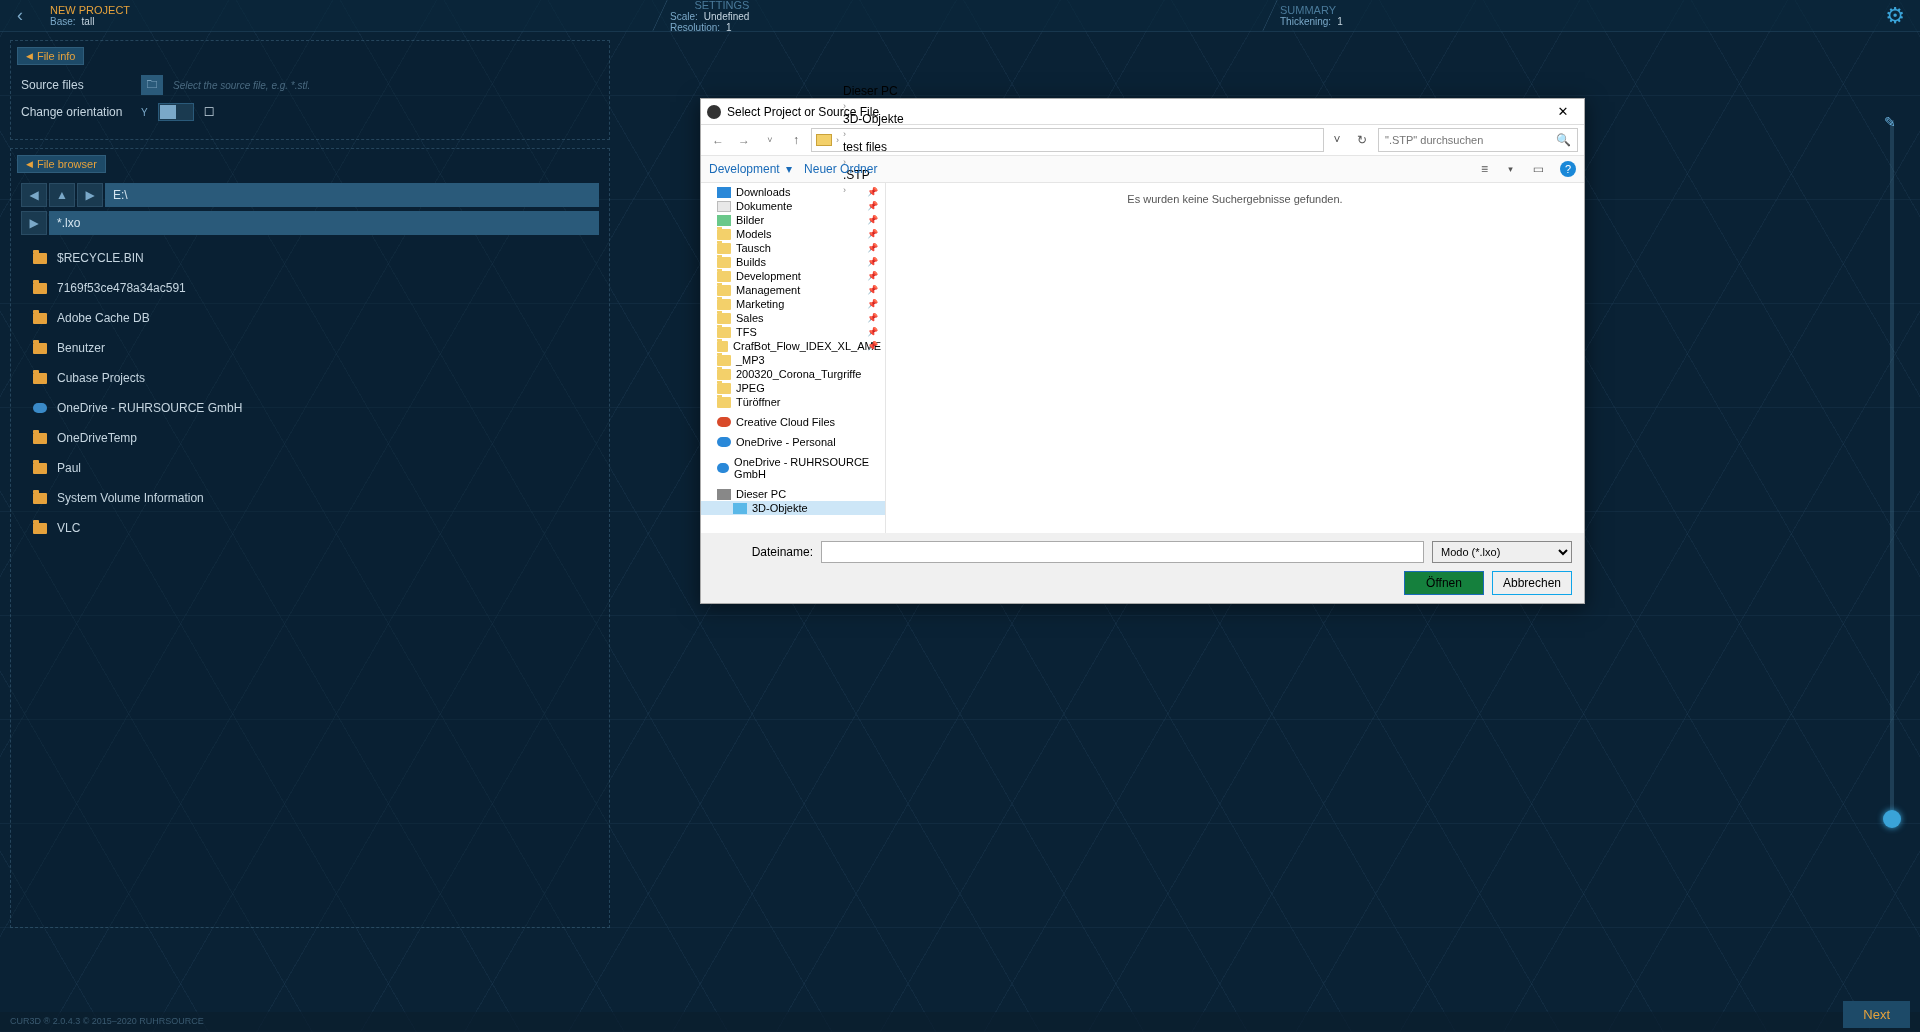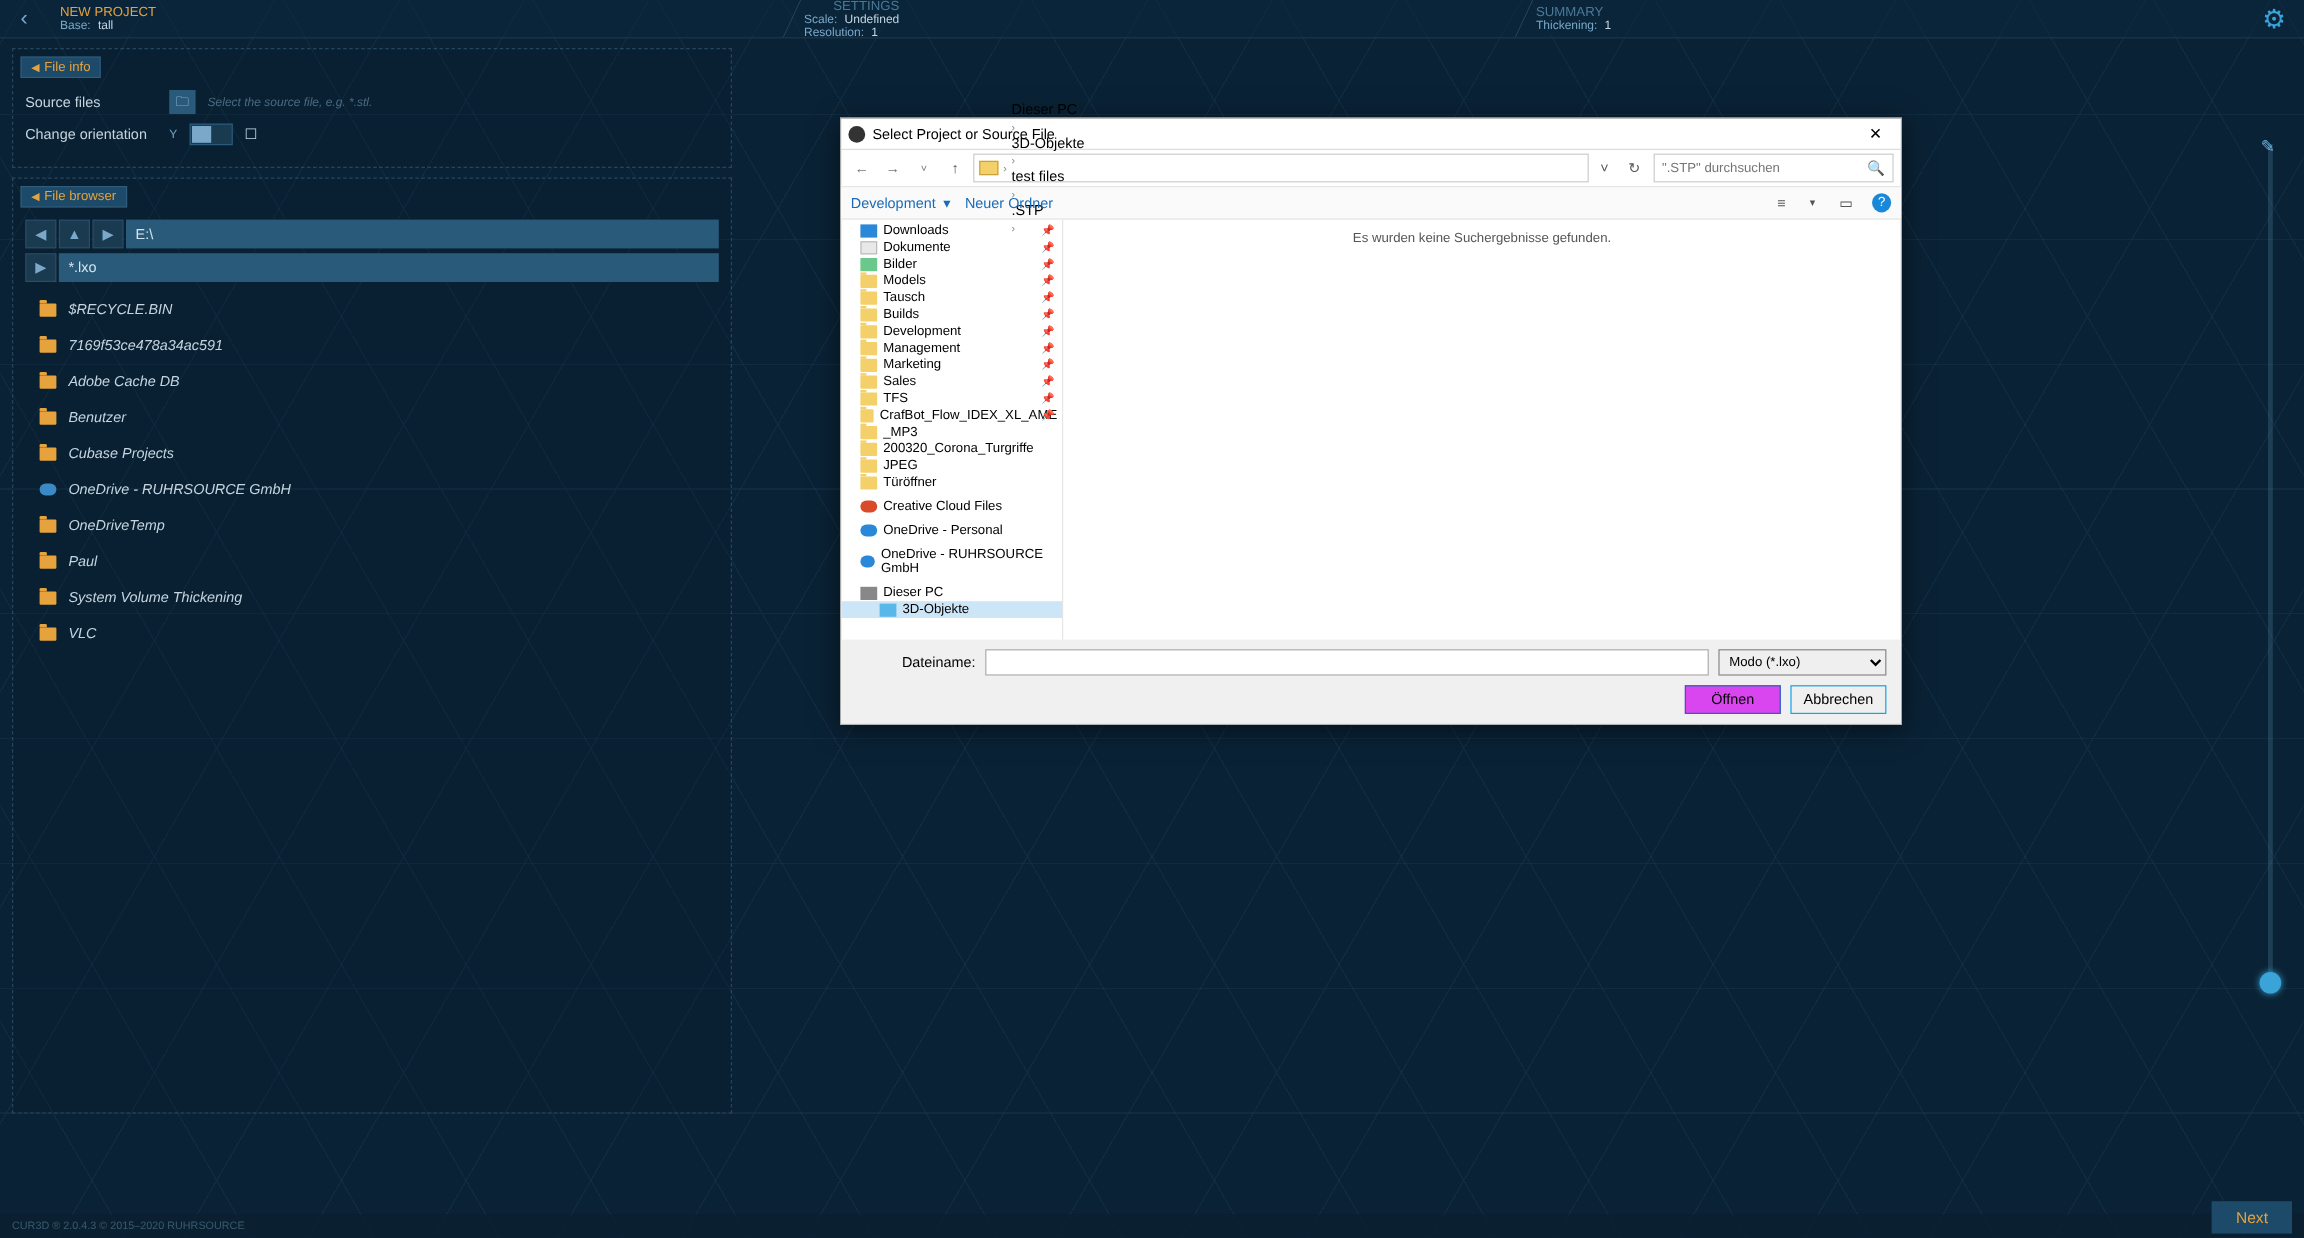--- a/index.html
+++ b/index.html
@@ -136,21 +136,21 @@
 .path-input, .filter-input {
   flex:1;
   background:#2a5a7a;
   color:#d5e5f0;
   border:none;
   padding:4px 8px;
   font-size:12px;
   height:24px;
 }
 .filter-row{ display:flex; gap:2px; margin-bottom:8px;}
-.file-list { max-height: 540px; overflow-y:auto;font-style:italic;}
+.file-list { max-height: 540px; overflow-y:auto;}
 .file-item {
   display:flex; align-items:center; gap:10px;
   padding: 8px 12px;
   cursor:pointer;
 }
 .folder-icon{
   width:14px; height:11px;
   background:#e6a23c;
   border-radius:1px;
   position:relative;
@@ -357,21 +357,21 @@
   padding:0 4px;
 }
 .btn-row{ display:flex; justify-content:flex-end; gap:8px;}
 .win-btn{
   min-width:80px; height:24px;
   border:1px solid #0ea5e9;
   background:#efefef;
   cursor:pointer;
   font-size:12px;
 }
-.win-btn.primary{ border:1px solid #1a6bb8; background:#d946ef;}
+.win-btn.primary{ border:1px solid #1a6bb8; background:#15803d;}
 </style>
 </head>
 <body>
 
 <div class="hex-bg"></div>
 
 <div class="topbar">
   <div class="back-arrow">‹</div>
   <div class="tab-section" style="flex:0 0 620px;">
     <div class="tab-col">
@@ -475,21 +475,21 @@
           <div class="file-item">
             <span class="folder-icon"></span>
             <span>OneDriveTemp</span>
           </div>
           <div class="file-item">
             <span class="folder-icon"></span>
             <span>Paul</span>
           </div>
           <div class="file-item">
             <span class="folder-icon"></span>
-            <span>System Volume Thickening</span>
+            <span>System Volume Information</span>
           </div>
           <div class="file-item">
             <span class="folder-icon"></span>
             <span>VLC</span>
           </div>
         </div>
     </div>
   </div>
 </div>
 

